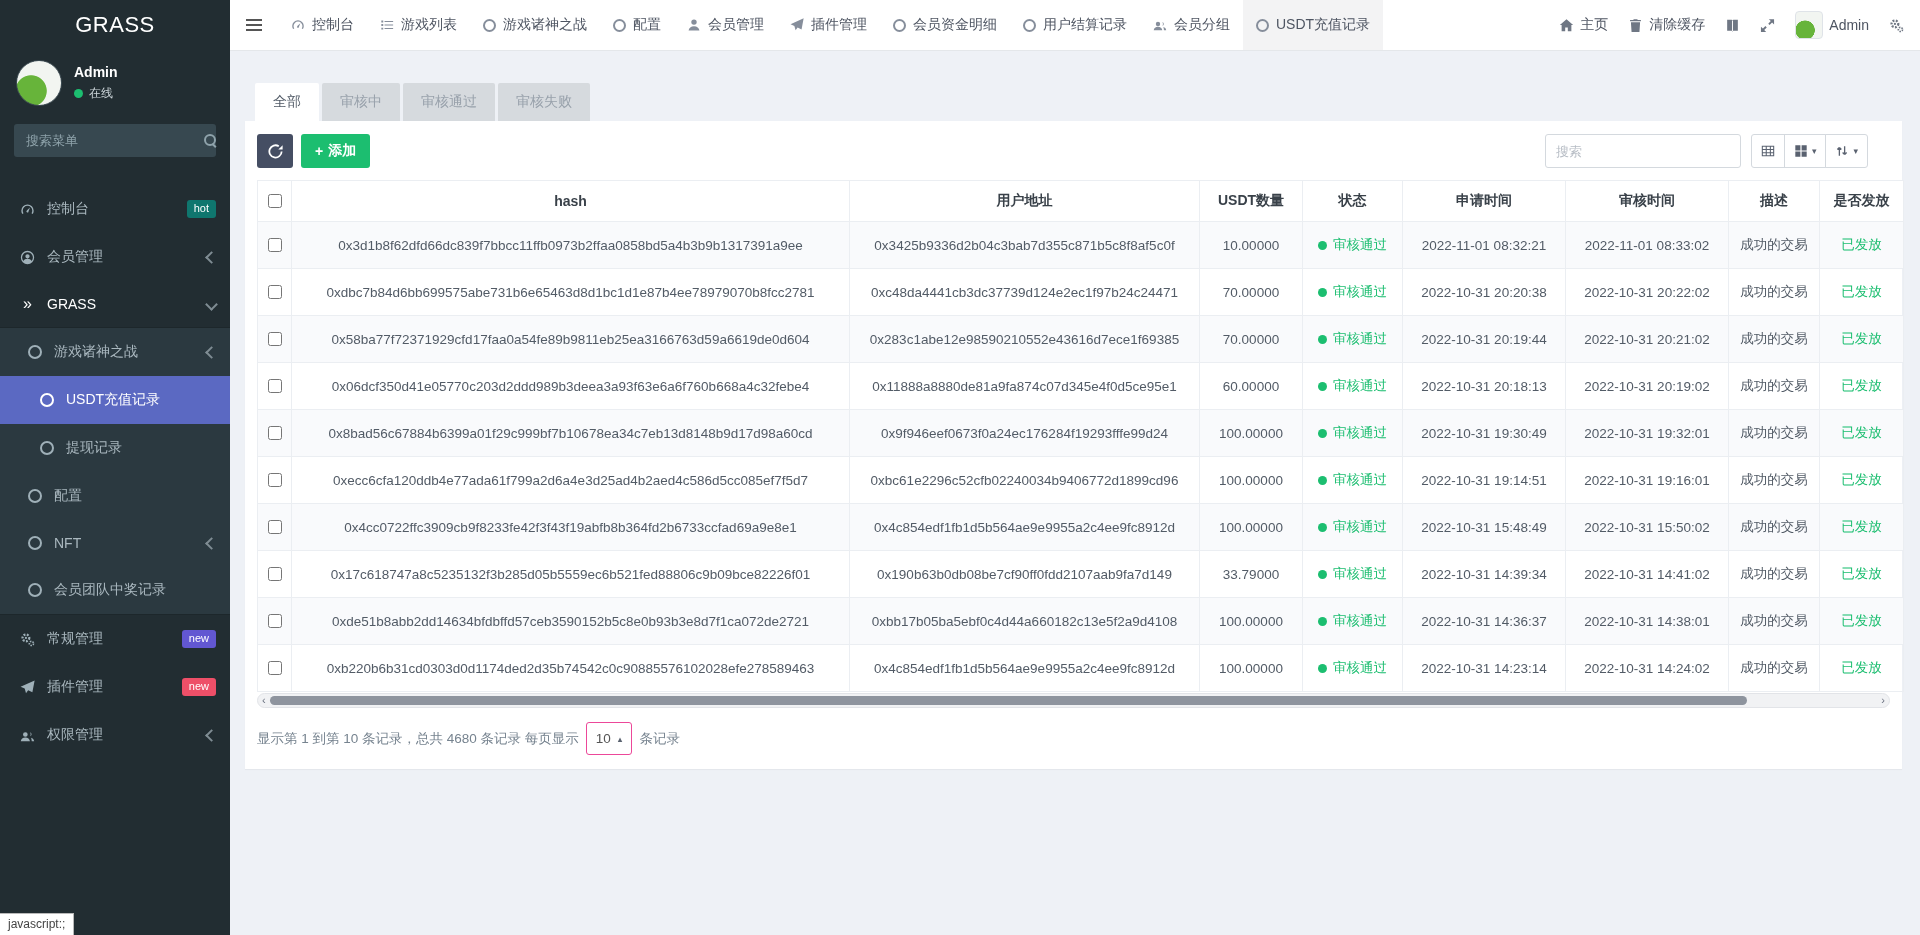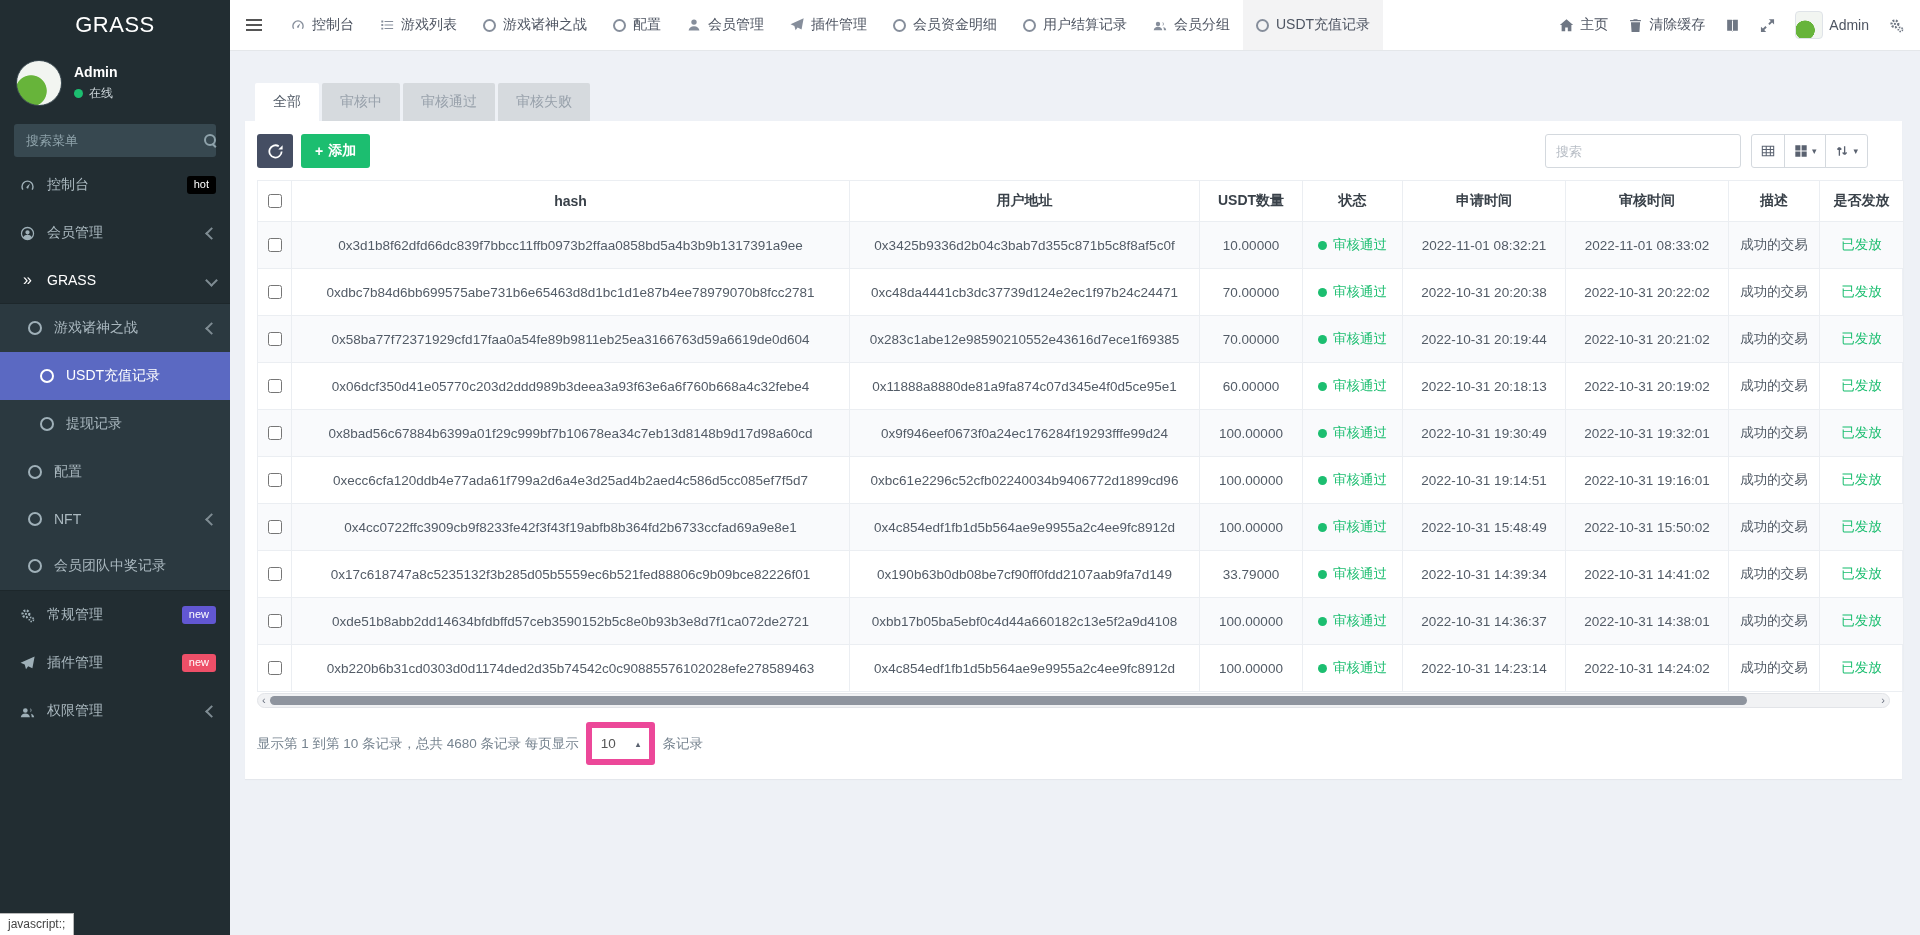--- a/index.html
+++ b/index.html
@@ -8,42 +8,42 @@
 
   
   .sidebar{position:absolute;left:0;top:0;width:230px;height:935px;background:#222d32;color:#aab8bf;z-index:5;}
   .logo{height:50px;display:flex;align-items:center;justify-content:center;color:#fff;font-size:22px;letter-spacing:.5px;}
   .user-panel{display:flex;align-items:center;gap:12px;padding:10px 16px 14px;}
   .avatar{width:44px;height:44px;border-radius:50%;border:1px solid #3c4b52;background:
      radial-gradient(circle at 32% 68%, #67b43a 0 36%, #f2f5f1 38%);}
   .user-info .uname{color:#fff;font-weight:bold;font-size:14px;margin-bottom:5px;}
   .user-status{font-size:12px;color:#cfd8dc;display:flex;align-items:center;gap:6px;}
   .dot{display:inline-block;width:9px;height:9px;border-radius:50%;background:#1cbe70;}
-  .sb-search{margin:4px 14px 4px;background:#374850;border-radius:3px;height:33px;display:flex;align-items:center;padding:0 10px;}
+  .sb-search{margin:4px 14px 28px;background:#374850;border-radius:3px;height:33px;display:flex;align-items:center;padding:0 10px;}
   .sb-search input{flex:1;background:transparent;border:none;outline:none;color:#cfd8dc;font-size:13px;}
   .sb-search input::placeholder{color:#8fa3ab;}
   .mag{position:relative;width:13px;height:13px;flex:0 0 auto;}
   .mag::before{content:"";position:absolute;left:0;top:0;width:8px;height:8px;border:2px solid #8fa3ab;border-radius:50%;}
   .mag::after{content:"";position:absolute;left:9px;top:9px;width:5px;height:2px;background:#8fa3ab;transform:rotate(45deg);transform-origin:0 0;}
   .menu{font-size:14px;}
   .mi{display:flex;align-items:center;gap:10px;padding:15px 14px 15px 18px;cursor:pointer;position:relative;}
   .mi .mico{width:19px;display:flex;justify-content:center;color:#9fb0b8;flex:0 0 auto;}
   .mi svg{width:15px;height:15px;fill:currentColor;}
   .submenu{background:#2b3940;border-top:1px solid #1d272b;border-bottom:1px solid #1d272b;}
   .mi.l2{padding-left:25px;}
   .mi.l3{padding-left:37px;}
   .mi.white,.mi.white .mico{color:#fff;}
   .mi.active-sub{background:#5b69c2;color:#fff;}
   .mi.active-sub .mico{color:#fff;}
   .o-icon{display:inline-block;width:10px;height:10px;border:2px solid currentColor;border-radius:50%;}
   .chev{width:7px;height:7px;border-left:2px solid #7f8c93;border-bottom:2px solid #7f8c93;margin-left:auto;flex:0 0 auto;}
   .chev.down{transform:rotate(-45deg);}
   .chev.left{transform:rotate(45deg);}
   .badge{margin-left:auto;font-size:11px;color:#fff;border-radius:3px;padding:2px 7px;line-height:1.2;}
-  .badge.hot{background:#000000;}
+  .badge.hot{background:#0f766e;}
   .badge.newp{background:#6257d2;}
   .badge.newr{background:#ee4f68;}
   .dbl-angle{font-size:16px;line-height:10px;}
 
   
   .navbar{position:absolute;left:230px;right:0;top:0;height:50px;background:#fff;border-bottom:1px solid #e4e7ea;display:flex;align-items:stretch;z-index:4;}
   .hamburger{width:48px;display:flex;flex-direction:column;justify-content:center;align-items:center;gap:3px;cursor:pointer;}
   .hamburger span{width:16px;height:2px;background:#555;}
   .ntab{display:flex;align-items:center;gap:7px;padding:0 13px;font-size:14px;color:#4e5562;cursor:pointer;white-space:nowrap;}
   .ntab.active{background:#f3f3f4;}
@@ -89,21 +89,21 @@
   .col-fixed{border-left:1px solid #d9dde2 !important;}
   .grid input[type=checkbox]{width:14px;height:14px;cursor:pointer;}
 
   
   .hscroll{height:15px;background:#f1f2f4;border:1px solid #e2e4e8;border-radius:8px;margin-top:1px;display:flex;align-items:center;padding:0 4px;box-sizing:border-box;}
   .hs-arrow{font-size:11px;color:#6b7280;line-height:1;cursor:pointer;user-select:none;}
   .hs-thumb{height:9px;background:#8e949e;border-radius:5px;width:91%;margin:0 4px;cursor:grab;}
 
   
   .tfoot{display:flex;align-items:center;margin-top:14px;color:#76838f;font-size:13.5px;}
-  .psize{display:inline-flex;align-items:center;gap:20px;border:6px solid #ec4899;border-radius:3px;height:31px;padding:0 9px;margin:0 7px;color:#555;cursor:pointer;background:#fff;}
+  .psize{display:inline-flex;align-items:center;gap:7px;border:1px solid #ec4899;border-radius:3px;height:31px;padding:0 9px;margin:0 7px;color:#555;cursor:pointer;background:#fff;}
   .pager{margin-left:auto;display:flex;align-items:center;}
   .pg{min-width:36px;height:34px;box-sizing:border-box;display:inline-flex;align-items:center;justify-content:center;border:1px solid #d8dce1;background:#fff;color:#5a6270;font-size:13.5px;margin-left:-1px;padding:0 10px;cursor:pointer;}
   .pg:first-child{border-radius:3px 0 0 3px;margin-left:0;}
   .pg.rd-r{border-radius:0 3px 3px 0;}
   .pg.active{background:#454e63;border-color:#454e63;color:#fff;}
   .pg.dots{cursor:default;}
   .jump-input{width:56px;height:34px;border:1px solid #d4d9de;border-radius:3px;margin-left:10px;outline:none;box-sizing:border-box;padding:0 6px;}
   .jump-btn{height:34px;padding:0 12px;margin-left:8px;background:#f2f3f5;border:1px solid #d4d9de;border-radius:3px;color:#555;font-size:13.5px;cursor:pointer;}
 
   .statusbar{position:absolute;left:0;bottom:0;background:#fff;border:1px solid #b9b9b9;border-left:none;border-bottom:none;font-size:12px;color:#444;padding:3px 8px 4px;z-index:9;}

